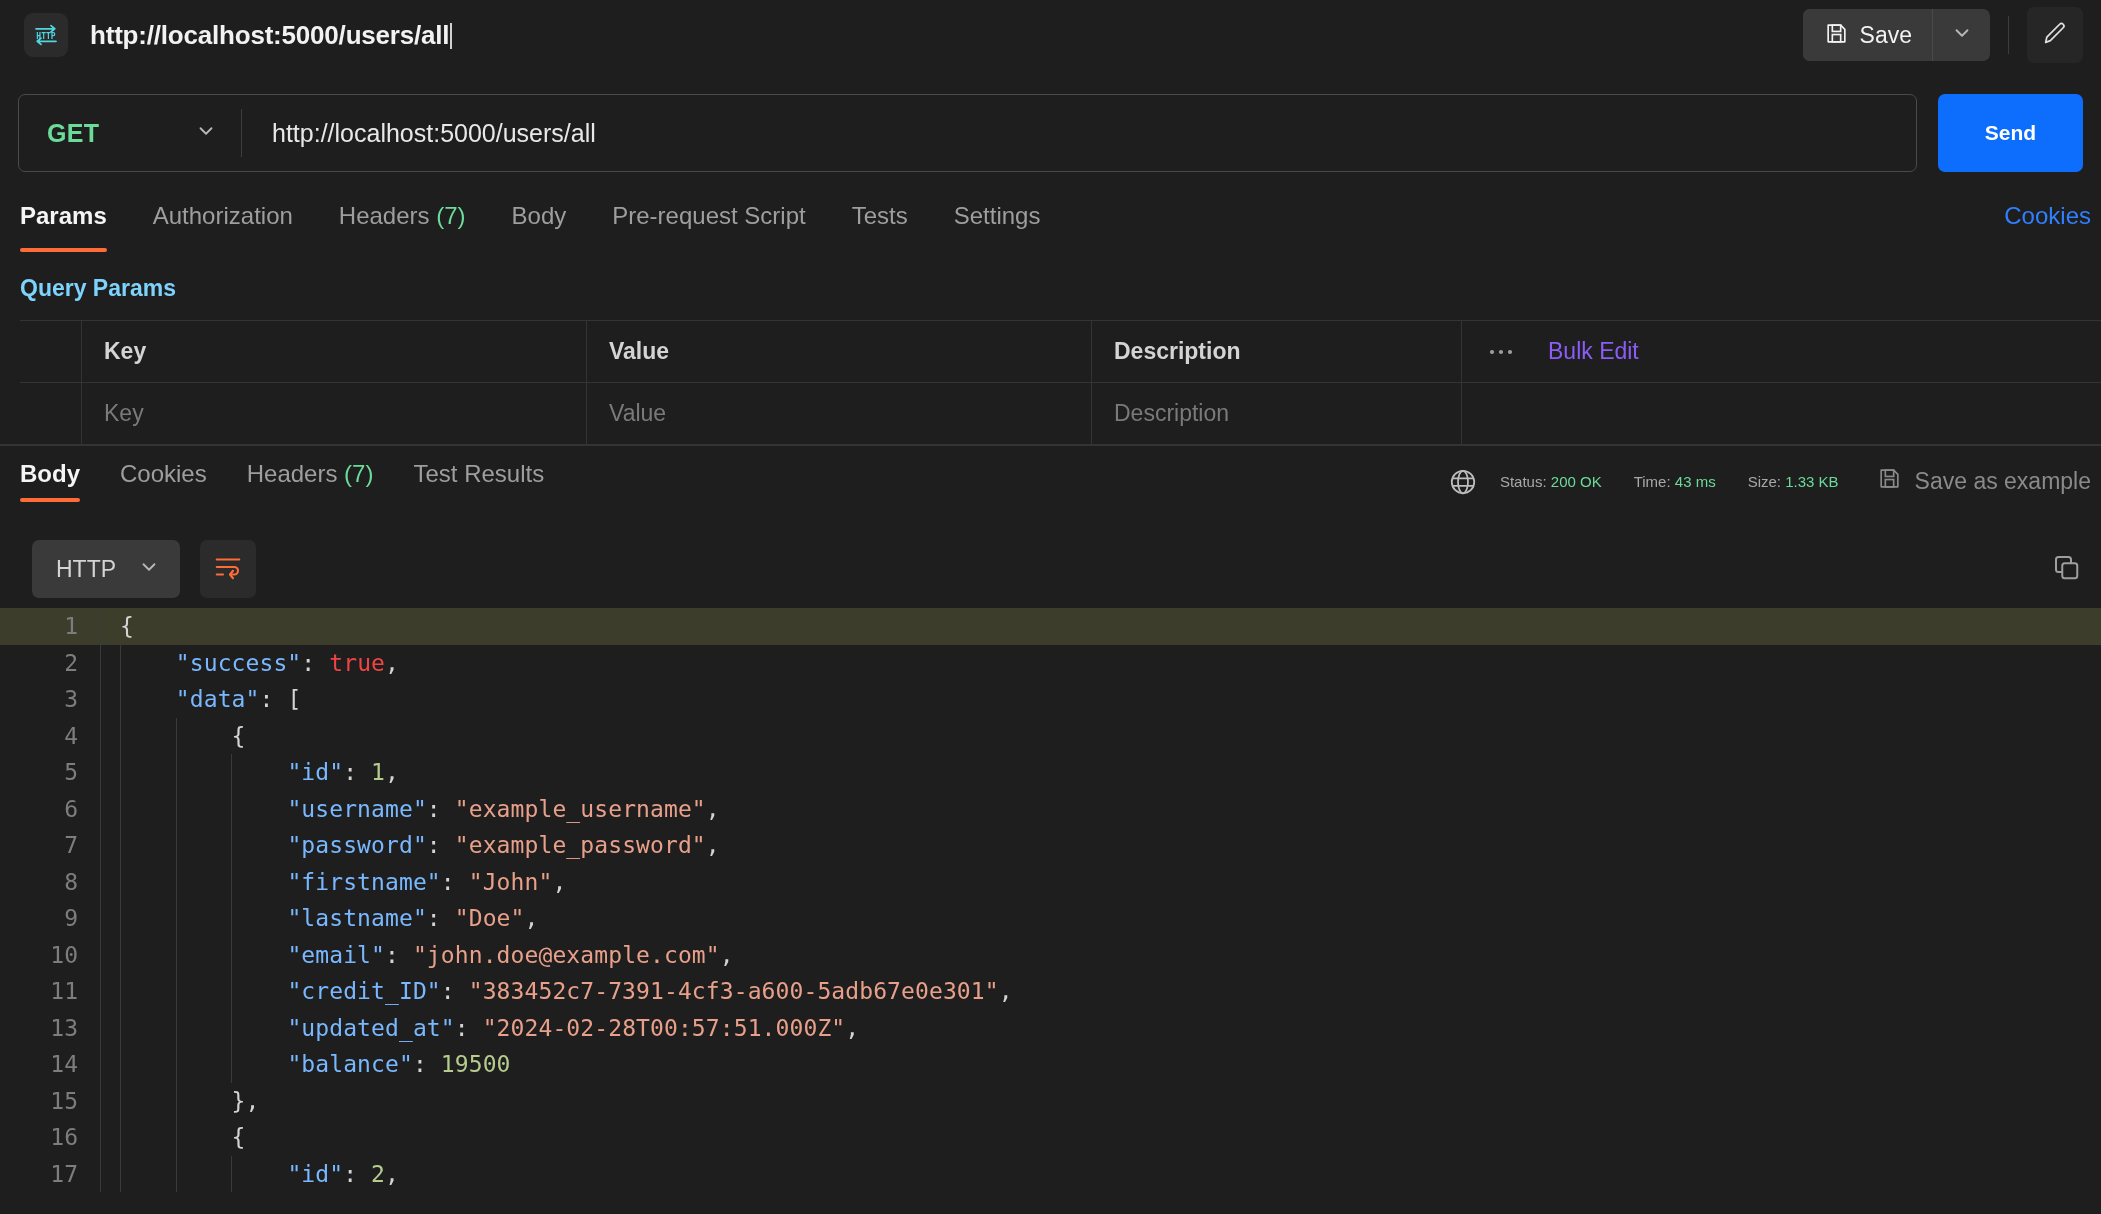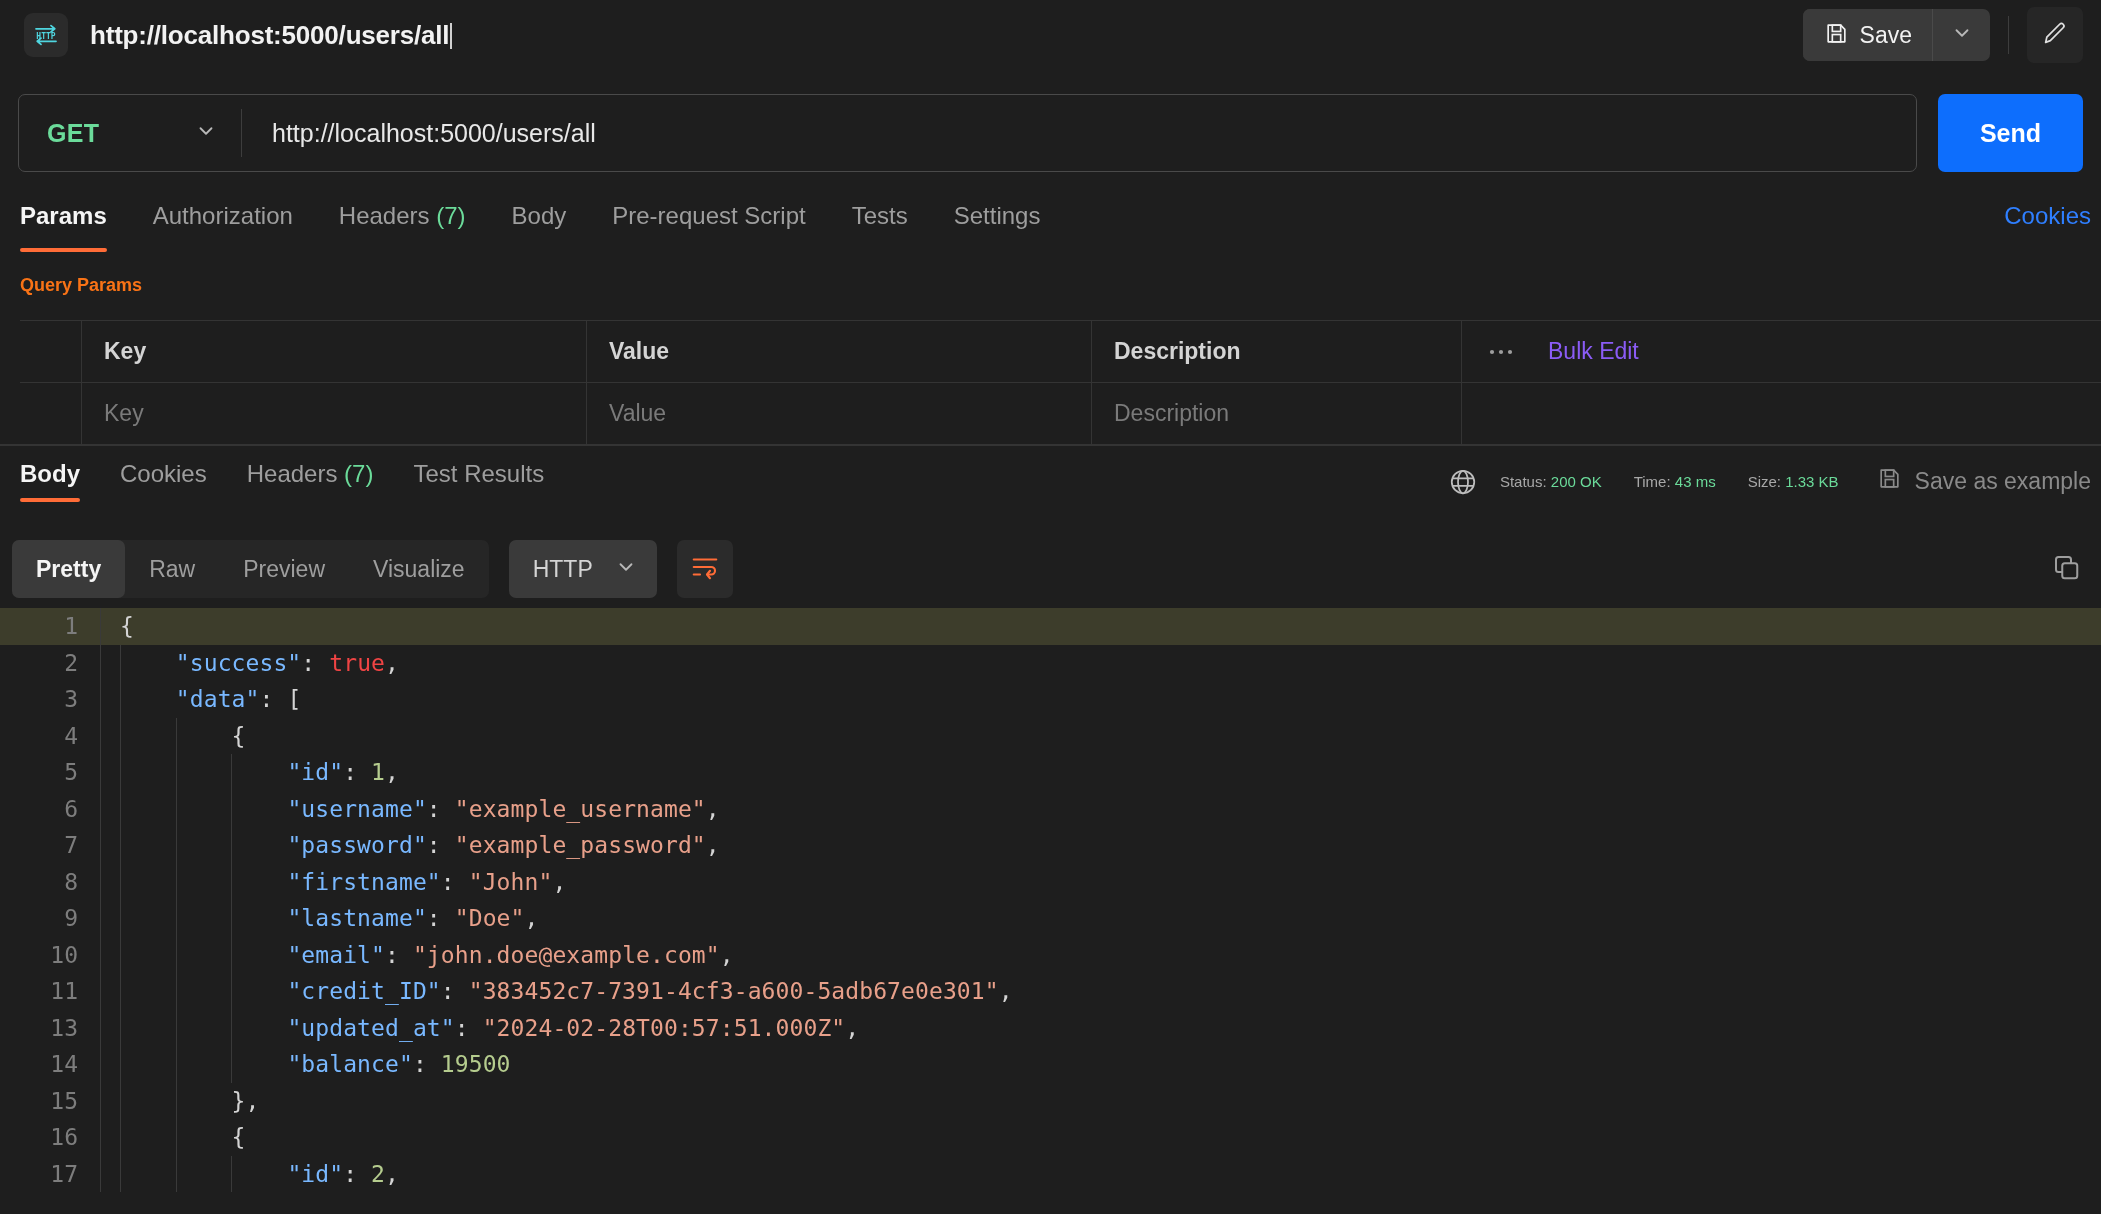--- a/index.html
+++ b/index.html
@@ -85,21 +85,21 @@
   .url-text {
     flex: 1; padding-left: 30px;
     font-size: 25px; color: #e8e8e8; white-space: nowrap;
   }
   .send-btn {
     width: 145px; height: 78px; margin-left: 21px;
     background: #0d6efd; border-radius: 7px;
     display: flex; align-items: center; justify-content: center;
     cursor: pointer; flex: none;
   }
-  .send-label { font-size: 25px; color: #ffffff; font-weight: bold; }
+  .send-label { font-size: 21px; color: #ffffff; font-weight: bold; }
 
   
   .req-tabs {
     position: absolute; left: 0; top: 196px; width: 2101px; height: 62px;
     display: flex; align-items: flex-start; padding-left: 20px;
   }
   .req-tab {
     position: relative; padding: 6px 0 0 0; margin-right: 46px;
     font-size: 24px; color: #9e9e9e; cursor: pointer; white-space: nowrap;
   }
@@ -110,21 +110,21 @@
   }
   .count-badge { color: #6bdb9a; }
   .cookies-link {
     position: absolute; right: 10px; top: 6px;
     font-size: 24px; color: #2f7fff; cursor: pointer; white-space: nowrap;
   }
 
   
   .qp-title {
     position: absolute; left: 20px; top: 275px;
-    font-size: 18px; font-weight: bold; color: #f97316;
+    font-size: 23px; font-weight: bold; color: #7dd3fc;
   }
   .qp-table {
     position: absolute; left: 20px; top: 320px;
     width: 2161px; border-top: 1px solid #343434;
   }
   .qp-row { display: flex; height: 62px; border-bottom: 1px solid #343434; }
   .qp-cell {
     display: flex; align-items: center;
     padding-left: 22px; border-right: 1px solid #343434;
     font-size: 23px; overflow: hidden; white-space: nowrap;
@@ -385,34 +385,20 @@
         <path d="M4 4h12l4 4v12H4z" stroke-linejoin="round"></path>
         <rect x="8" y="4" width="8" height="6"></rect>
         <rect x="8" y="13" width="8" height="7"></rect>
       </svg>
     </span>
     <span>Save as example</span>
   </div>
 </div>
 
 <div class="resp-toolbar">
-  <div class="view-seg">
-    <div class="view-opt active">
-        <span>Pretty</span>
-      </div>
-    <div class="view-opt">
-        <span>Raw</span>
-      </div>
-    <div class="view-opt">
-        <span>Preview</span>
-      </div>
-    <div class="view-opt">
-        <span>Visualize</span>
-      </div>
-  </div>
   <div class="json-select">
     <span class="json-label">HTTP</span>
     <span>
       <svg width="22" height="22" viewBox="0 0 24 24" fill="none" stroke="#b8b8b8" stroke-width="2">
         <path d="M6 9l6 6 6-6" stroke-linecap="round" stroke-linejoin="round"></path>
       </svg>
     </span>
   </div>
   <div class="wrap-btn">
     <span>

